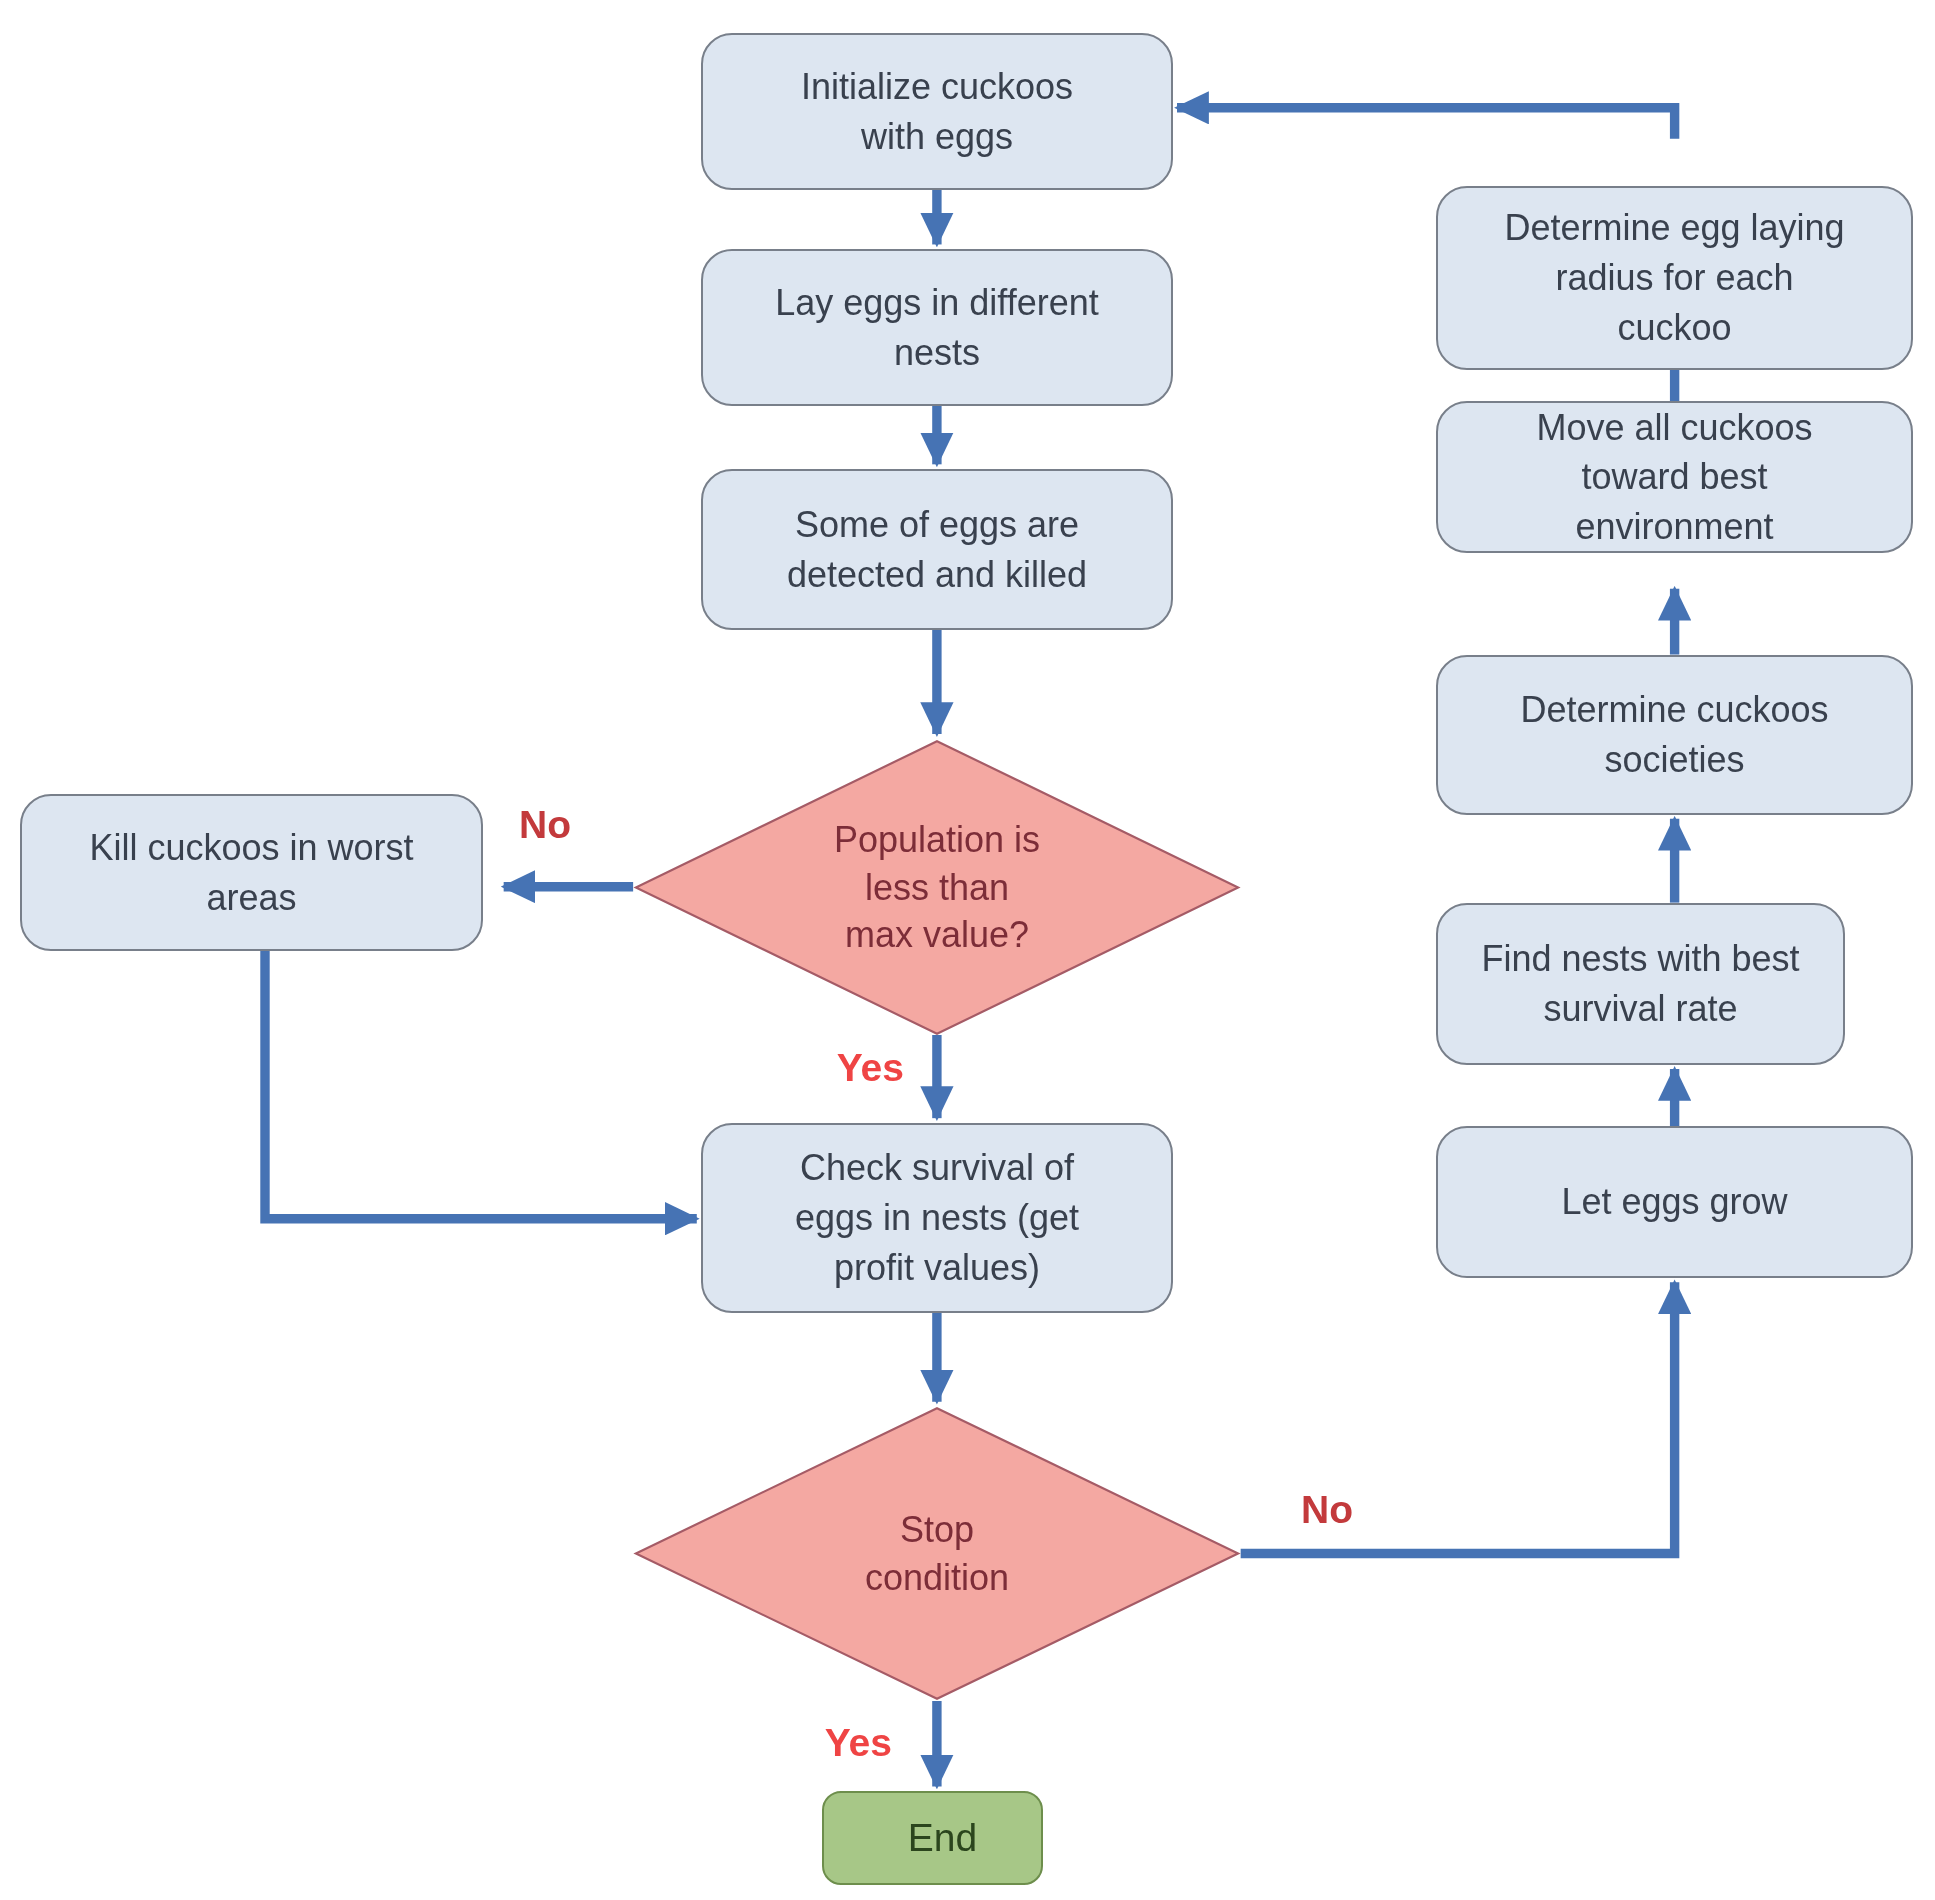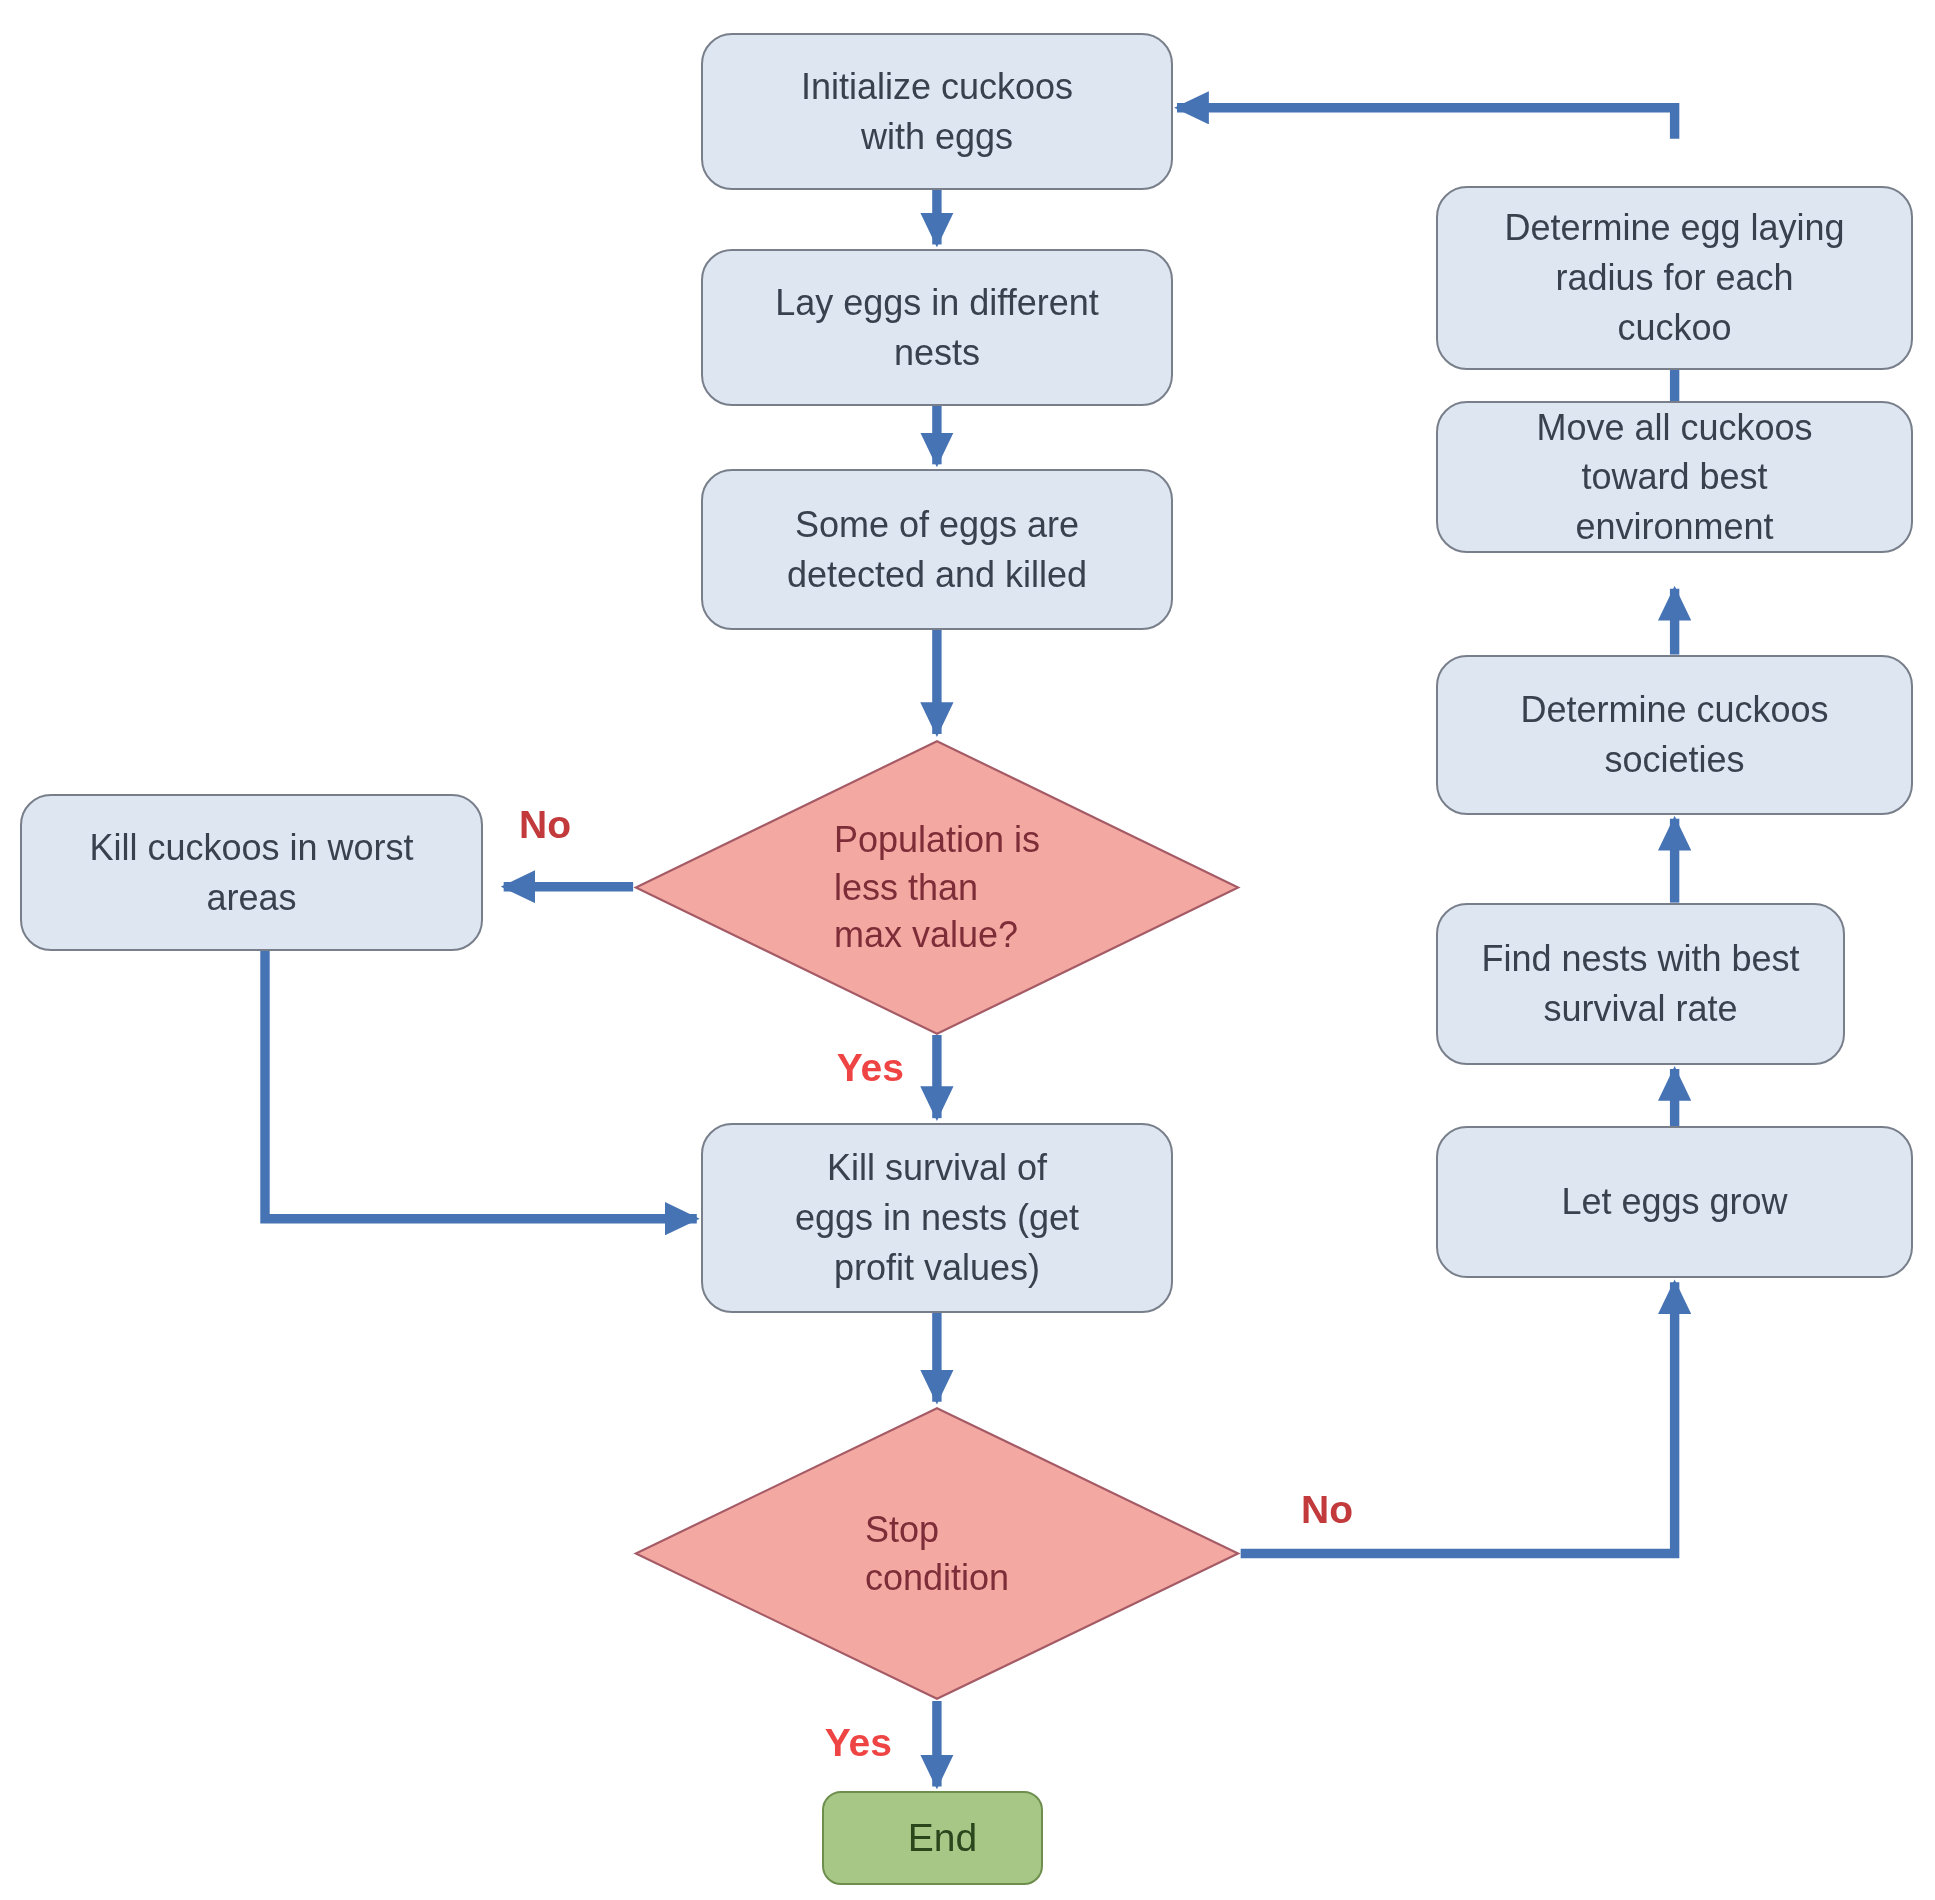--- a/index.html
+++ b/index.html
@@ -8,21 +8,21 @@
   .wires{position:absolute;left:0;top:0;width:1936px;height:1900px;z-index:1;}
   .wire{fill:none;stroke:#4673b4;stroke-width:13;marker-end:url(#ah);}
   .node{position:absolute;z-index:2;box-sizing:border-box;display:flex;align-items:center;justify-content:center;text-align:center;}
   .pbox{background:#dde6f1;border:2.9px solid #787f8a;border-radius:31px;color:#39414e;
         font-size:36px;line-height:1.38;white-space:pre-line;}
   .endbox{background:#a7c787;border:2.9px solid #6d8e4c;border-radius:19px;color:#2b451d;
         font-size:39px;line-height:1.2;white-space:pre-line;padding-left:20px;}
   .diamond{position:absolute;z-index:2;}
   .diamond svg{position:absolute;left:0;top:0;width:100%;height:100%;}
   .diamond .dlabel{position:absolute;left:0;top:0;right:0;bottom:0;display:flex;align-items:center;justify-content:center;
-        text-align:left;color:#7c2d38;font-size:36px;line-height:1.32;white-space:pre-line;}
+        text-align:center;color:#7c2d38;font-size:36px;line-height:1.32;white-space:pre-line;}
   .edge-label{position:absolute;z-index:3;font-size:39px;font-weight:600;line-height:1.1;}
   .yes{color:#ef4444;}
   .no{color:#c33a3c;}
   .t-right{text-align:right;}
 </style>
 </head>
 <body>
 
 <div class="canvas">
 
@@ -62,21 +62,21 @@
       <polygon points="420,3 836,205 420,407 4,205" fill="#f4a8a2" stroke="#a55b66" stroke-width="3"></polygon>
     </svg>
     <div class="dlabel">Population is
 less than
 max value?</div>
   </div>
 
   <div class="node pbox" style="left:20px;top:794px;width:463px;height:157px;">Kill cuckoos in worst
 areas</div>
 
-  <div class="node pbox" style="left:701px;top:1123px;width:472px;height:190px;">Kill survival of
+  <div class="node pbox" style="left:701px;top:1123px;width:472px;height:190px;">Check survival of
 eggs in nests (get
 profit values)</div>
 
   <div class="diamond" style="left:633px;top:1406px;width:608px;height:295px;">
     <svg viewBox="0 0 840 408" preserveAspectRatio="none">
       <polygon points="420,3 836,204 420,405 4,204" fill="#f4a8a2" stroke="#a55b66" stroke-width="3"></polygon>
     </svg>
     <div class="dlabel">Stop
 condition</div>
   </div>

